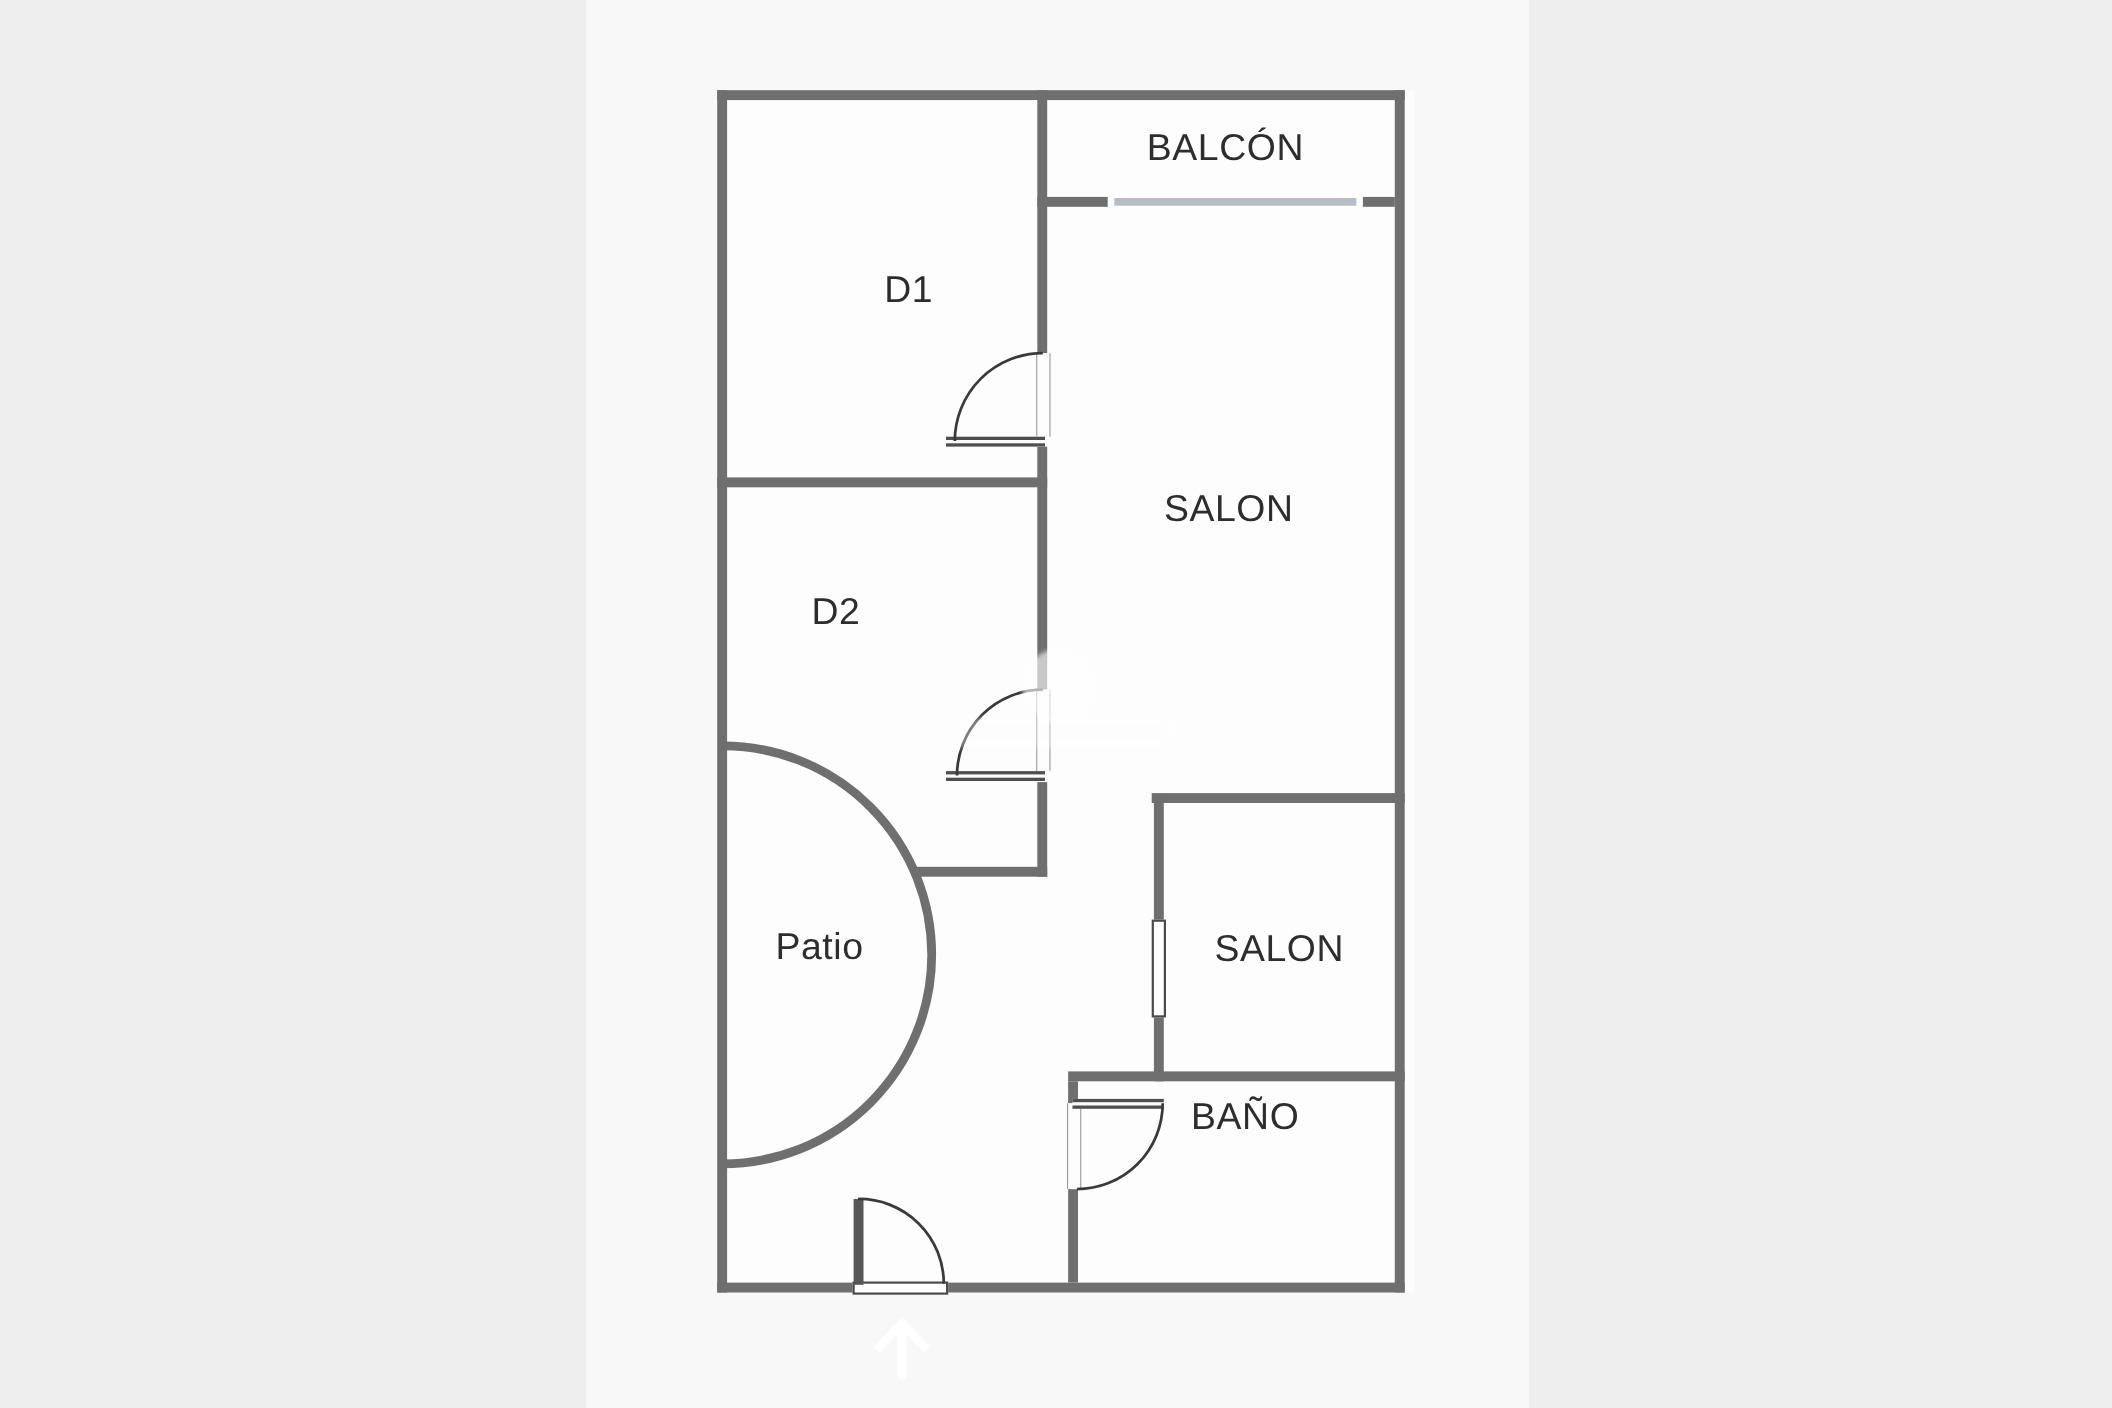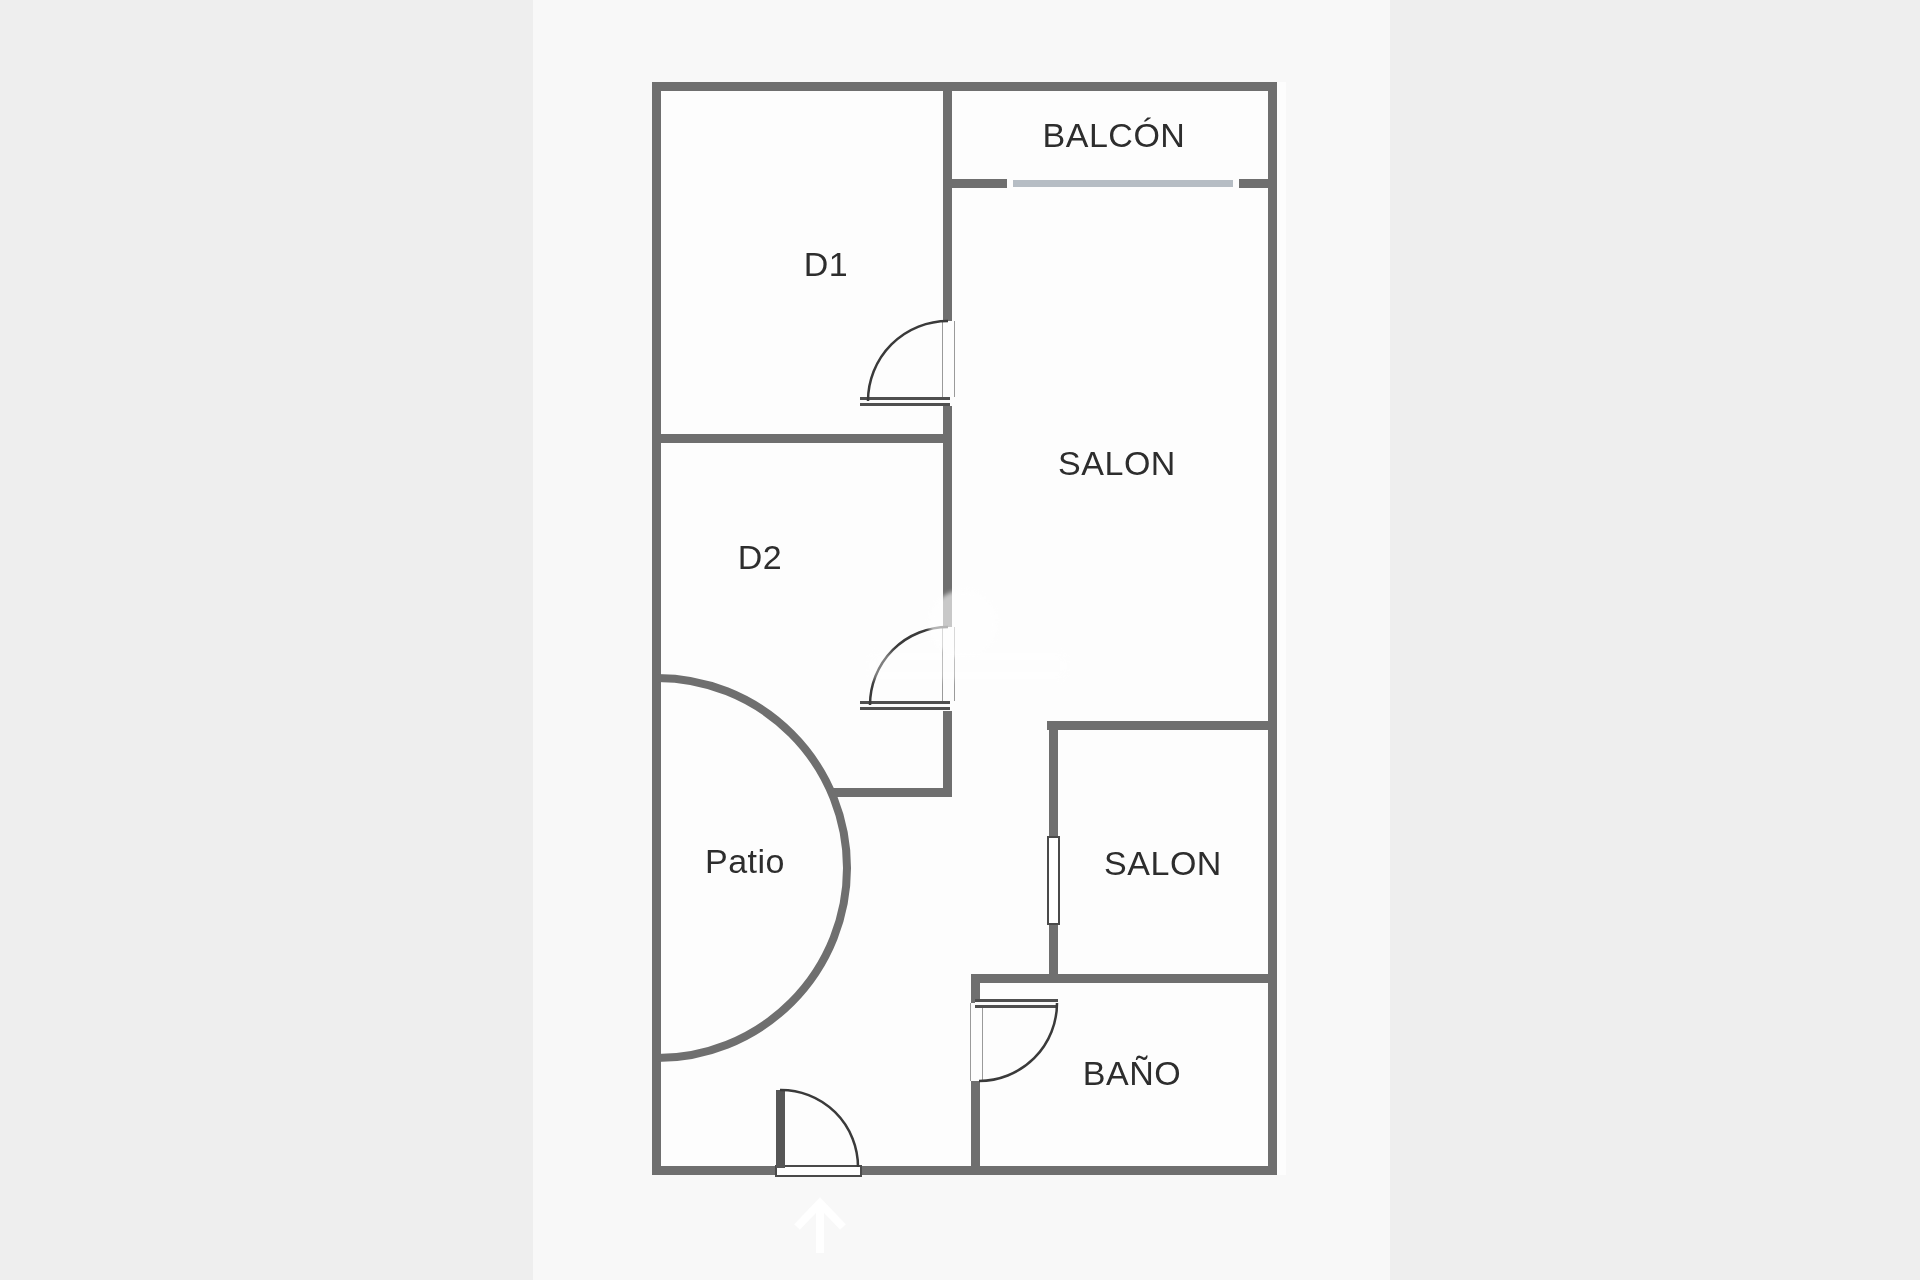--- a/index.html
+++ b/index.html
@@ -101,15 +101,15 @@
 
   <div id="watermark-blob"></div>
   <div id="watermark-band"></div>
 
   <div class="room-label" style="left:1114px;top:135px">BALCÓN</div>
   <div class="room-label" style="left:826px;top:264px">D1</div>
   <div class="room-label" style="left:1117px;top:463px">SALON</div>
   <div class="room-label" style="left:760px;top:557px">D2</div>
   <div class="room-label" style="left:745px;top:861px">Patio</div>
   <div class="room-label" style="left:1163px;top:863px">SALON</div>
-  <div class="room-label" style="left:1132px;top:1073px">BAÑO</div>
+  <div class="room-label" style="left:1132px;top:1016px">BAÑO</div>
 
 </div>
 
 </body></html>

